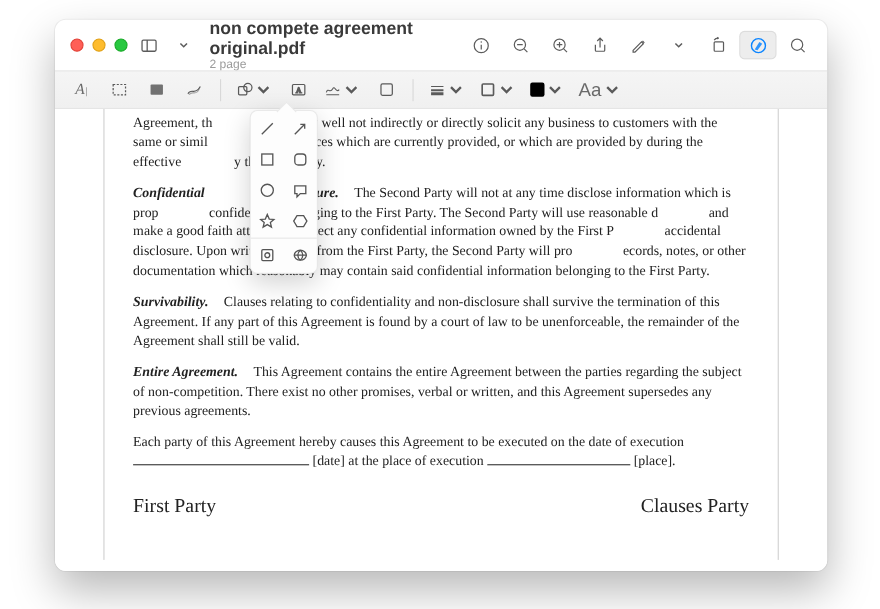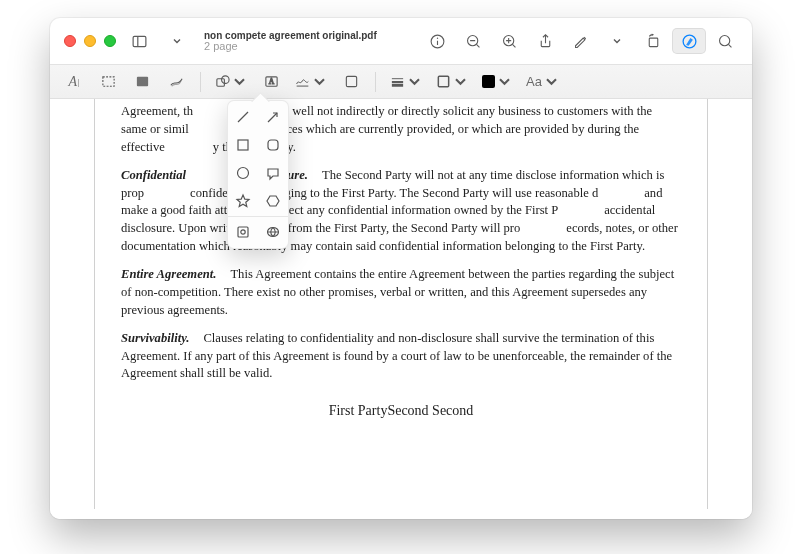--- a/index.html
+++ b/index.html
@@ -29,21 +29,21 @@
   .dot.yel { background: #febc2e; border: 0.5px solid #e1a117; }
   .dot.grn { background: #28c840; border: 0.5px solid #1aab29; }
   .tb-btn {
     width: 30px; height: 26px;
     display: flex; align-items: center; justify-content: center;
     color: #5c5c5c; border-radius: 5px;
   }
   .tb-btn svg { width: 17px; height: 17px; display:block; }
   .chev svg { width: 10px; height: 10px; }
   .titlegroup { display:flex; flex-direction: column; margin-left: 4px; }
-  .title { font-size: 10px; font-weight: 600; color: #3a3a3a; }
+  .title { font-size: 16px; font-weight: 600; color: #3a3a3a; }
   .subtitle { font-size: 11px; color: #9b9b9b; margin-top: -1px;}
   .flex { flex: 1; }
   .rtools { display: flex; align-items: center; gap: 2px; }
   .rtools .tb-btn { width: 34px; }
   .hlbtn { background: #ededed; border: 0.5px solid rgba(0,0,0,0.07); }
   .accent svg { color: #0a84ff; }
 
   
   .mtoolbar {
     height: 35px;
@@ -58,21 +58,21 @@
   .mbtn {
     min-width: 28px; height: 24px;
     display: flex; align-items: center; justify-content: center;
     color: #5a5a5a; border-radius: 5px;
     padding: 0 4px;
   }
   .mbtn svg { width: 15px; height: 15px; display:block;}
   .msep { width: 1px; height: 20px; background: #d8d8d8; margin: 0 4px; }
   .mchev { width: 8px; height: 8px; margin-left: 2px; }
   .colorbox { width: 13px; height: 13px; background: #000; border-radius: 2px; }
-  .aa { font-size: 13px; color: #6a6a6a; }
+  .aa { font-size: 17px; color: #6a6a6a; }
 
   
   .content {
     flex: 1;
     background: #fff;
     padding: 0 44px 10px 44px;
     overflow: hidden;
     position: relative;
   }
   .page {
@@ -83,21 +83,21 @@
     font-family: Georgia, "Times New Roman", serif;
     font-size: 12.6px;
     line-height: 1.42;
     color: #222;
     height: 100%;
   }
   .para { margin-bottom: 10px; }
   .runin { font-weight: bold; font-style: italic; }
   .gap { display:inline-block; width: 14px; }
   .blank { display:inline-block; border-bottom: 1px solid #333; vertical-align: baseline; }
-  .sigrow { display:flex; justify-content: center; margin-top: 18px; font-size: 14px;}
+  .sigrow { display:flex; justify-content: space-between; margin-top: 18px; font-size: 18px;}
 
   
   .popover {
     position: absolute;
     left: 177px; top: 82px;
     width: 62px;
     background: #fdfdfd;
     border-radius: 7px;
     box-shadow: 0 8px 24px rgba(0,0,0,0.18);
     border: 0.5px solid rgba(0,0,0,0.08);
@@ -294,31 +294,38 @@
 
       <div class="para">
         <span>Agreement, th</span><span style="display:inline-block;width:60px"></span><span>d Party well not indirectly or directly solicit any business to customers with the same or simil</span><span style="display:inline-block;width:48px"></span><span>ts or services which are currently provided, or which are provided by during the effective</span><span style="display:inline-block;width:48px"></span><span>y the First Party.</span>
       </div>
 
       <div class="para">
         <span class="runin">Confidential</span><span style="display:inline-block;width:46px"></span><span class="runin">on-Disclosure.</span><span class="gap"></span><span>The Second Party will not at any time disclose information which is prop</span><span style="display:inline-block;width:46px"></span><span>confidential, belonging to the First Party. The Second Party will use reasonable d</span><span style="display:inline-block;width:46px"></span><span>and make a good faith attempt to protect any confidential information owned by the First P</span><span style="display:inline-block;width:46px"></span><span>accidental disclosure. Upon written request from the First Party, the Second Party will pro</span><span style="display:inline-block;width:46px"></span><span>ecords, notes, or other documentation which reasonably may contain said confidential information belonging to the First Party.</span>
       </div>
 
       <div class="para">
+        <span class="runin">Survivability.</span><span class="gap"></span><span>Clauses relating to confidentiality and non-disclosure shall survive the termination of this Agreement. If any part of this Agreement is found by a court of law to be unenforceable, the remainder of the Agreement shall still be valid.</span>
+      </div>
+
+      <div class="para">
         <span class="runin">Entire Agreement.</span><span class="gap"></span><span>This Agreement contains the entire Agreement between the parties regarding the subject of non-competition. There exist no other promises, verbal or written, and this Agreement supersedes any previous agreements.</span>
       </div>
 
       <div class="para">
-        <span class="runin">Survivability.</span><span class="gap"></span><span>Clauses relating to confidentiality and non-disclosure shall survive the termination of this Agreement. If any part of this Agreement is found by a court of law to be unenforceable, the remainder of the Agreement shall still be valid.</span>
-      </div>
-
+        <span>Each party of this Agreement hereby causes this Agreement to be executed on the date of execution</span>
+        <span class="blank" style="width:160px"></span>
+        <span>[date] at the place of execution</span>
+        <span class="blank" style="width:130px"></span>
+        <span>[place].</span>
+      </div>
 
       <div class="sigrow">
         <div>First Party</div>
-        <div>Second Second</div>
+        <div>Clauses Party</div>
       </div>
 
     </div>
   </div>
 
   <div class="popover">
     <div class="prow">
       <div class="pcell">
           <svg viewBox="0 0 16 16" stroke="currentColor" stroke-width="1.2">
             <line x1="3" y1="13" x2="13" y2="3"></line>

